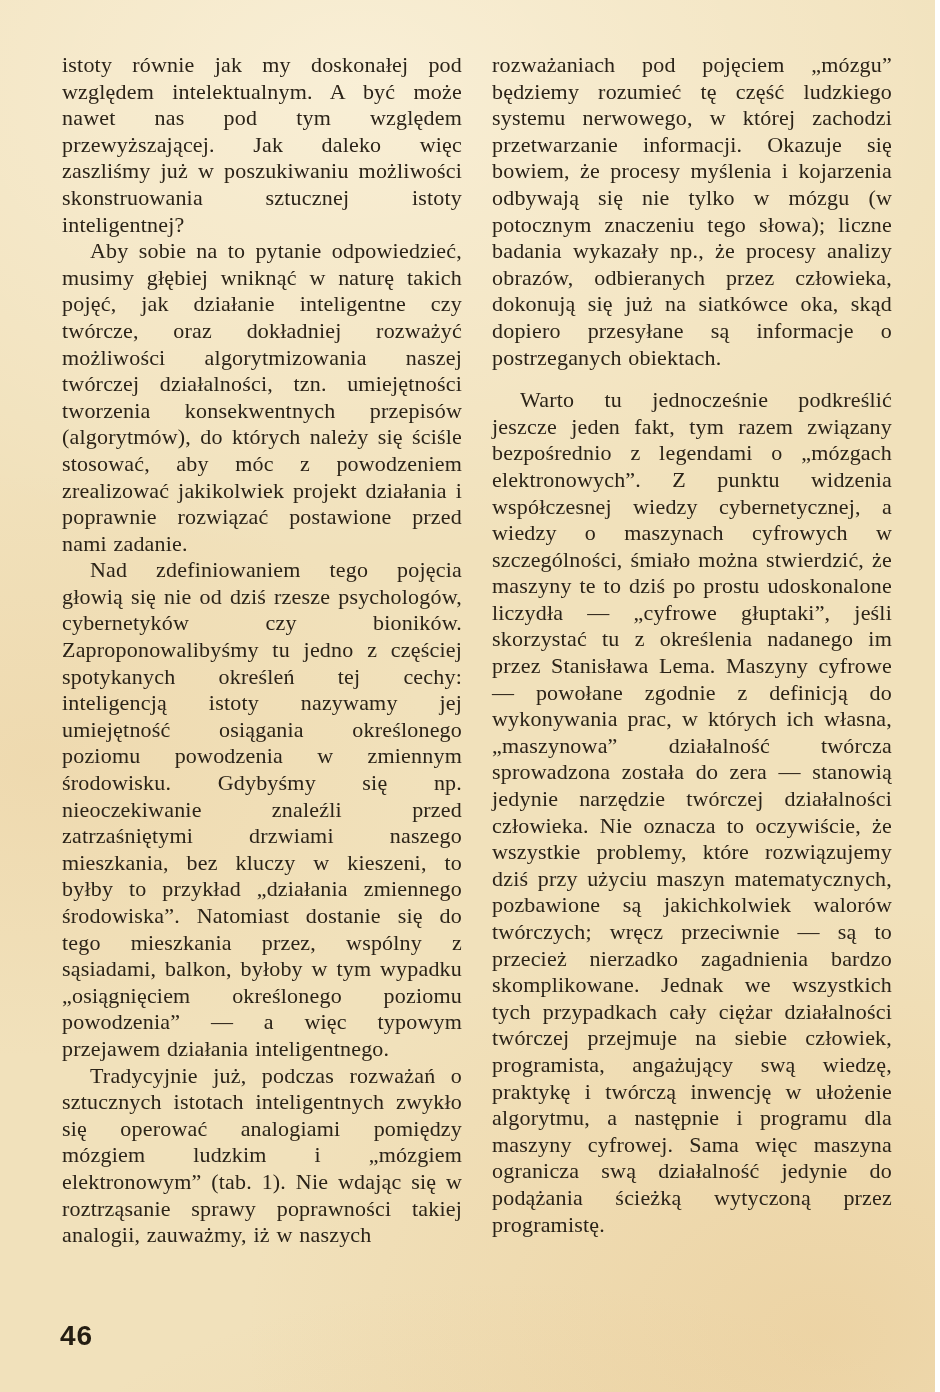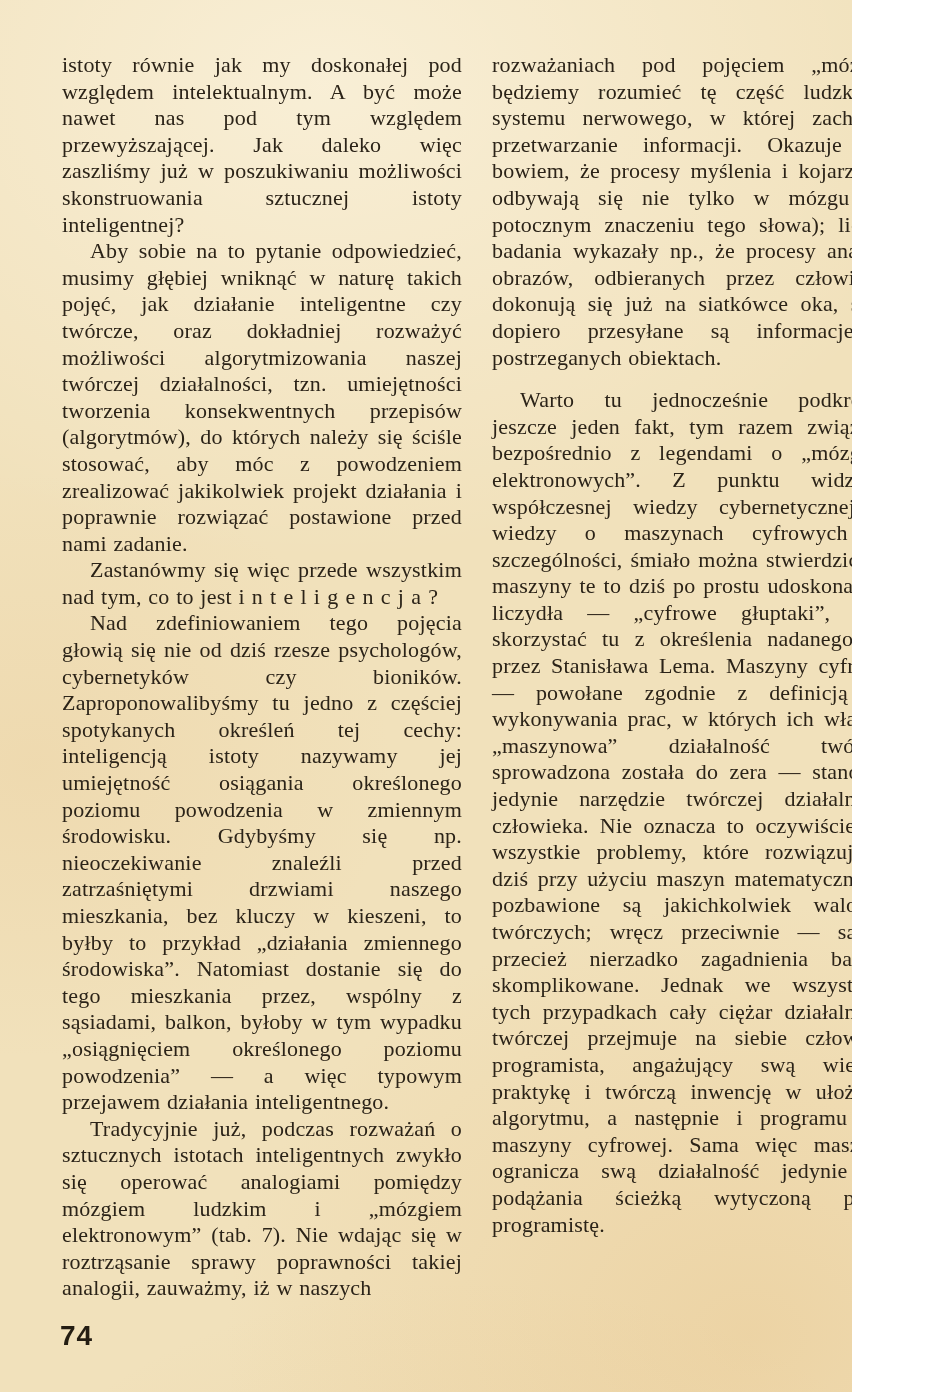--- a/index.html
+++ b/index.html
@@ -6,21 +6,21 @@
     --paper:#f1e1bb;
     --ink:#2b2318;
   }
   html,body{margin:0;padding:0;}
   body{
     width:940px;height:1392px;
     font-family:"Liberation Serif", serif;
   }
   .page{
     position:relative;
-    width:852px;height:1392px;
+    width:935px;height:1392px;
     overflow:hidden;
     background-color:var(--paper);
     background-image:
       radial-gradient(120% 55% at 38% 6%, rgba(255,250,236,0.55), rgba(255,250,236,0) 62%),
       radial-gradient(95% 48% at 88% 96%, rgba(224,176,106,0.28), rgba(224,176,106,0) 65%),
       radial-gradient(70% 35% at 4% 55%, rgba(228,188,128,0.20), rgba(228,188,128,0) 60%),
       radial-gradient(90% 40% at 55% 120%, rgba(222,178,112,0.22), rgba(222,178,112,0) 70%);
     color:var(--ink);
   }
   .columns{
@@ -57,23 +57,22 @@
   }
 </style>
 </head>
 <body>
 
 <div class="page">
   <div class="columns">
     <div class="column" id="col-left">
         <p class="para"><span class="run-normal">istoty równie jak my doskonałej pod względem intelektualnym. A być może nawet nas pod tym względem przewyższającej. Jak daleko więc zaszliśmy już w poszukiwaniu możliwości skonstruowania sztucznej istoty inteligentnej?</span></p>
         <p class="para indent"><span class="run-normal">Aby sobie na to pytanie odpowiedzieć, musimy głębiej wniknąć w naturę takich pojęć, jak działanie inteligentne czy twórcze, oraz dokładniej rozważyć możliwości algorytmizowania naszej twórczej działalności, tzn. umiejętności tworzenia konsekwentnych przepisów (algorytmów), do których należy się ściśle stosować, aby móc z powodzeniem zrealizować jakikolwiek projekt działania i poprawnie rozwiązać postawione przed nami zadanie.</span></p>
-        <p class="para indent"><span class="run-normal">Zastanówmy się więc przede wszystkim nad tym, co to jest </span><span class="run-spaced">inteligencja</span><span class="run-normal">?</span></p>
         <p class="para indent"><span class="run-normal">Nad zdefiniowaniem tego pojęcia głowią się nie od dziś rzesze psychologów, cybernetyków czy bioników. Zaproponowalibyśmy tu jedno z częściej spotykanych określeń tej cechy: </span><span class="run-bold">inteligencją istoty nazywamy jej umiejętność osiągania określonego poziomu powodzenia w zmiennym środowisku.</span><span class="run-normal"> Gdybyśmy się np. nieoczekiwanie znaleźli przed zatrzaśniętymi drzwiami naszego mieszkania, bez kluczy w kieszeni, to byłby to przykład „działania zmiennego środowiska”. Natomiast dostanie się do tego mieszkania przez, wspólny z sąsiadami, balkon, byłoby w tym wypadku „osiągnięciem określonego poziomu powodzenia” — a więc typowym przejawem działania inteligentnego.</span></p>
-        <p class="para indent"><span class="run-normal">Tradycyjnie już, podczas rozważań o sztucznych istotach inteligentnych zwykło się operować analogiami pomiędzy mózgiem ludzkim i „mózgiem elektronowym” (tab. 7). Nie wdając się w roztrząsanie sprawy poprawności takiej analogii, zauważmy, iż w naszych</span></p>
+        <p class="para indent"><span class="run-normal">Tradycyjnie już, podczas rozważań o sztucznych istotach inteligentnych zwykło się operować analogiami pomiędzy mózgiem ludzkim i „mózgiem elektronowym” (tab. 1). Nie wdając się w roztrząsanie sprawy poprawności takiej analogii, zauważmy, iż w naszych</span></p>
       </div>
     <div class="column" id="col-right">
         <p class="para"><span class="run-normal">rozważaniach pod pojęciem „mózgu” będziemy rozumieć tę część ludzkiego systemu nerwowego, w której zachodzi przetwarzanie informacji. Okazuje się bowiem, że procesy myślenia i kojarzenia odbywają się nie tylko w mózgu (w potocznym znaczeniu tego słowa); liczne badania wykazały np., że procesy analizy obrazów, odbieranych przez człowieka, dokonują się już na siatkówce oka, skąd dopiero przesyłane są informacje o postrzeganych obiektach.</span></p>
         <p class="para indent space-before"><span class="run-normal">Warto tu jednocześnie podkreślić jeszcze jeden fakt, tym razem związany bezpośrednio z legendami o „mózgach elektronowych”. Z punktu widzenia współczesnej wiedzy cybernetycznej, a wiedzy o maszynach cyfrowych w szczególności, śmiało można stwierdzić, że maszyny te to dziś po prostu udoskonalone liczydła — „cyfrowe głuptaki”, jeśli skorzystać tu z określenia nadanego im przez Stanisława Lema. Maszyny cyfrowe — powołane zgodnie z definicją do wykonywania prac, w których ich własna, „maszynowa” działalność twórcza sprowadzona została do zera — stanowią jedynie narzędzie twórczej działalności człowieka. Nie oznacza to oczywiście, że wszystkie problemy, które rozwiązujemy dziś przy użyciu maszyn matematycznych, pozbawione są jakichkolwiek walorów twórczych; wręcz przeciwnie — są to przecież nierzadko zagadnienia bardzo skomplikowane. Jednak we wszystkich tych przypadkach cały ciężar działalności twórczej przejmuje na siebie człowiek, programista, angażujący swą wiedzę, praktykę i twórczą inwencję w ułożenie algorytmu, a następnie i programu dla maszyny cyfrowej. Sama więc maszyna ogranicza swą działalność jedynie do podążania ścieżką wytyczoną przez programistę.</span></p>
       </div>
   </div>
-  <div class="page-number">74</div>
+  <div class="page-number">46</div>
 </div>
 
 </body></html>

